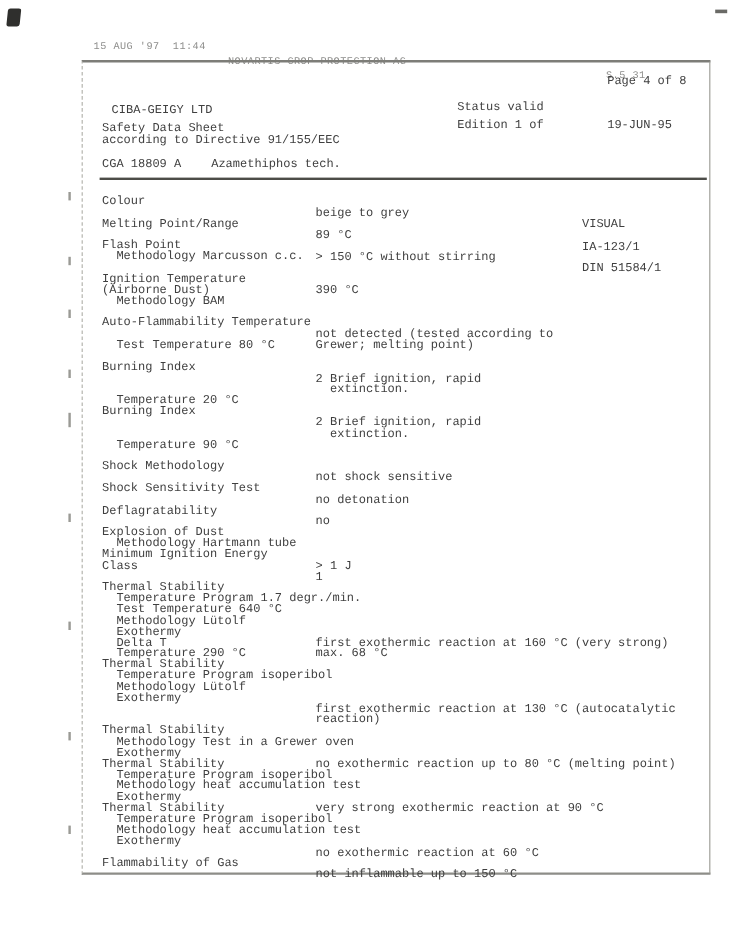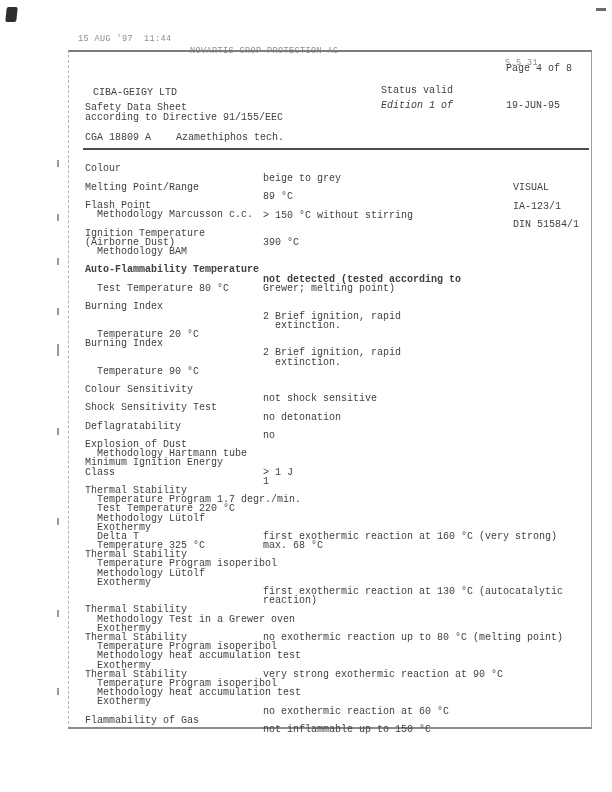--- a/index.html
+++ b/index.html
@@ -26,33 +26,33 @@
     border-right:1px solid #a0a09a;
     border-left:1px dashed #b4b4ae;
   }
   .doc-header { position:relative; height:103px; font-size:10px; color:#3f3f3f; }
   .doc-header span, .doc-header div.txt { position:absolute; white-space:pre; line-height:10px; }
   .page-label      { left:437px; top:12px; }
   .h-company       { left:24px;  top:36px; }
   .h-status-label  { left:312px; top:34px; }
   .h-status-value  { left:354px; top:34px; }
   .h-title         { left:16px;  top:51px; }
-  .h-edition-label { left:312px; top:49px;font-style:italic; }
+  .h-edition-label { left:312px; top:49px; }
   .h-edition-date  { left:437px; top:49px; }
   .h-subtitle      { left:16px;  top:61px;text-align:center; }
   .h-product-code  { left:16px;  top:81px; }
   .h-product-name  { left:107px; top:81px; }
   .rule { position:absolute; left:14px; right:2px; top:96px; height:2px; background:#4c4c48; }
   
   .table { position:relative; padding-left:16px; }
   .line { position:relative; height:9.2px; line-height:9.4px; font-size:10px;
           color:#3f3f3f; white-space:pre; }
   .line .c1 { position:absolute; left:0; }
   .line .c2 { position:absolute; left:178px; }
-  .line .c3 { position:absolute; left:428px; }
+  .line .c3 { position:absolute; left:400px; }
   
   .mark { position:absolute; background:#9a9a95; }
   .blob { position:absolute; left:6px; top:7px; width:11px; height:15px;
           background:#2f2f2d; border-radius:2px; transform:skewX(-6deg); }
   .mark.m-r { left:596px; top:8px; width:10px; height:3px; background:#6a6a66; }
   .vdash { width:2px; height:7px; left:57px; }
 </style>
 </head>
 <body>
 
@@ -107,21 +107,21 @@
         <div class="line">
     <span class="c1">(Airborne Dust)</span>
     <span class="c2"></span>
     <span class="c3"></span>
   </div>
         <div class="line">
     <span class="c1">  Methodology BAM</span>
     <span class="c2"></span>
     <span class="c3"></span>
   </div>
-        <div class="line" style="margin-top: 9.2px; font-weight: bold;">
+        <div class="line" style="margin-top: 9.2px;">
     <span class="c1">Auto-Flammability Temperature</span>
     <span class="c2">not detected (tested according to</span>
     <span class="c3"></span>
   </div>
         <div class="line">
     <span class="c1"></span>
     <span class="c2">Grewer; melting point)</span>
     <span class="c3"></span>
   </div>
         <div class="line">
@@ -153,21 +153,21 @@
     <span class="c1"></span>
     <span class="c2">  extinction.</span>
     <span class="c3"></span>
   </div>
         <div class="line" style="margin-top: 9.2px;">
     <span class="c1">  Temperature 90 °C</span>
     <span class="c2"></span>
     <span class="c3"></span>
   </div>
         <div class="line" style="margin-top: 9.2px;">
-    <span class="c1">Colour Sensitivity</span>
+    <span class="c1">Shock Methodology</span>
     <span class="c2">not shock sensitive</span>
     <span class="c3"></span>
   </div>
         <div class="line" style="margin-top: 9.2px;">
     <span class="c1">Shock Sensitivity Test</span>
     <span class="c2">no detonation</span>
     <span class="c3"></span>
   </div>
         <div class="line" style="margin-top: 9.2px;">
     <span class="c1">Deflagratability</span>
@@ -198,41 +198,41 @@
     <span class="c1">Thermal Stability</span>
     <span class="c2"></span>
     <span class="c3"></span>
   </div>
         <div class="line">
     <span class="c1">  Temperature Program 1.7 degr./min.</span>
     <span class="c2"></span>
     <span class="c3"></span>
   </div>
         <div class="line">
-    <span class="c1">  Test Temperature 220 °C</span>
+    <span class="c1">  Test Temperature 640 °C</span>
     <span class="c2"></span>
     <span class="c3"></span>
   </div>
         <div class="line">
     <span class="c1">  Methodology Lütolf</span>
     <span class="c2"></span>
     <span class="c3"></span>
   </div>
         <div class="line">
     <span class="c1">  Exothermy</span>
     <span class="c2">first exothermic reaction at 160 °C (very strong)</span>
     <span class="c3"></span>
   </div>
         <div class="line">
     <span class="c1">  Delta T</span>
     <span class="c2">max. 68 °C</span>
     <span class="c3"></span>
   </div>
         <div class="line">
-    <span class="c1">  Temperature 325 °C</span>
+    <span class="c1">  Temperature 290 °C</span>
     <span class="c2"></span>
     <span class="c3"></span>
   </div>
         <div class="line">
     <span class="c1">Thermal Stability</span>
     <span class="c2"></span>
     <span class="c3"></span>
   </div>
         <div class="line">
     <span class="c1">  Temperature Program isoperibol</span>

